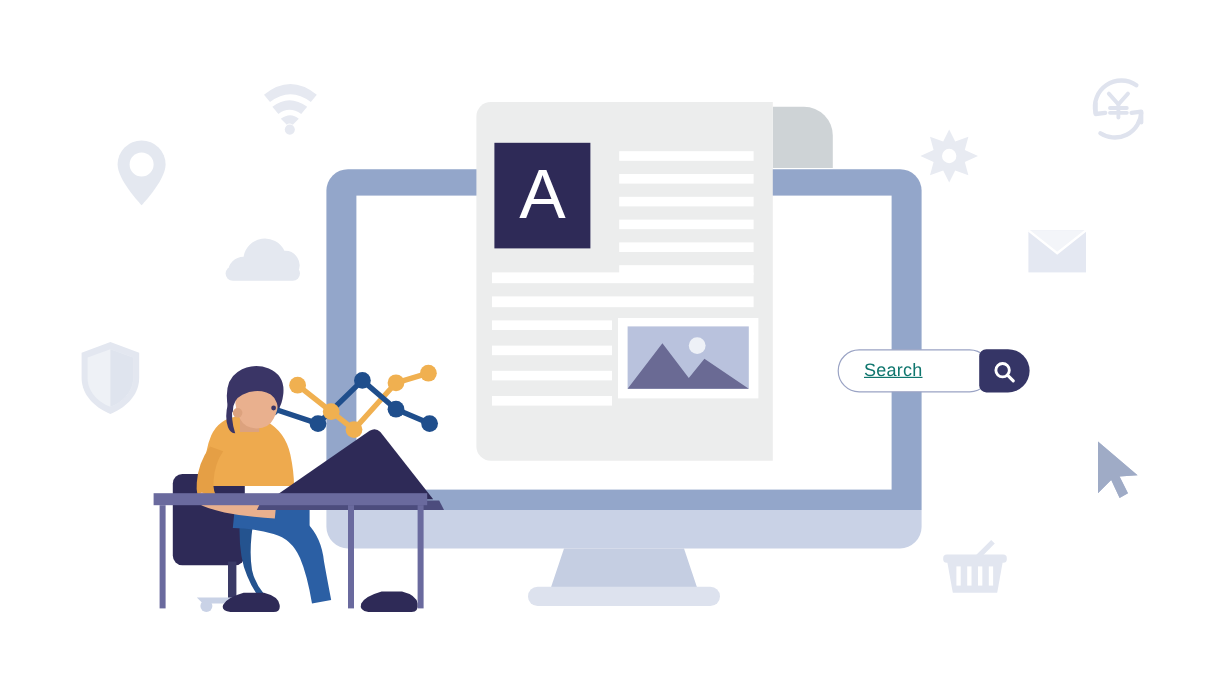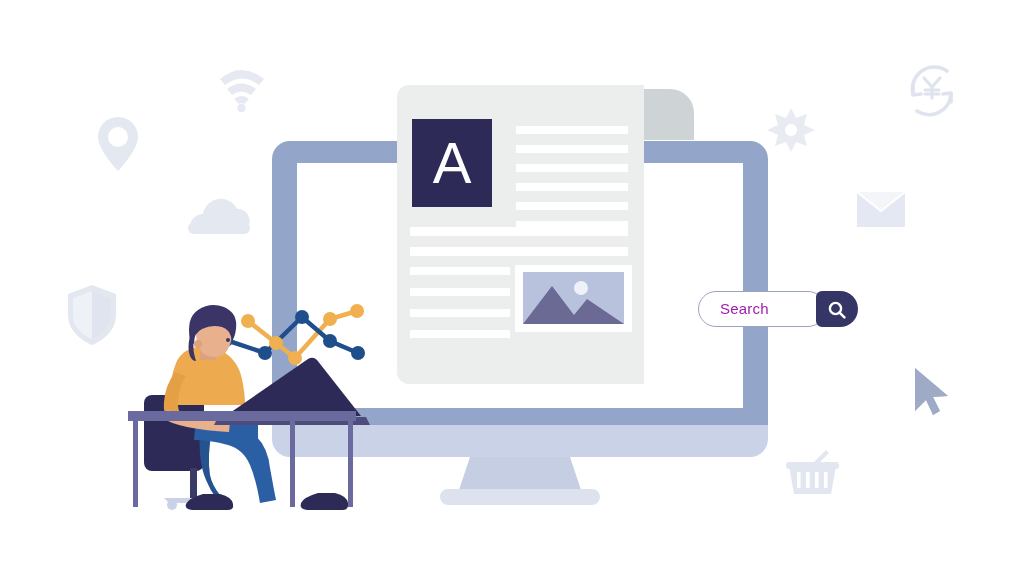--- a/index.html
+++ b/index.html
@@ -43,25 +43,26 @@
     border-radius: 18px;
     background: #ffffff;
   }
   .search-text {
     position: absolute;
     left: 22px;
     top: 0;
     height: 36px;
     line-height: 36px;
     font-size: 15px;
-    color: #a21caf;
+    color: #0f766e;
     font-family: "Liberation Sans", sans-serif;
     letter-spacing: 0.2px;
     white-space: nowrap;
     user-select: none;
+    text-decoration: underline;
   }
   .search-btn {
     position: absolute;
     left: 118px;
     top: 0;
     width: 42px;
     height: 36px;
     border-radius: 6px 18px 18px 6px;
     background: #353566;
   }

